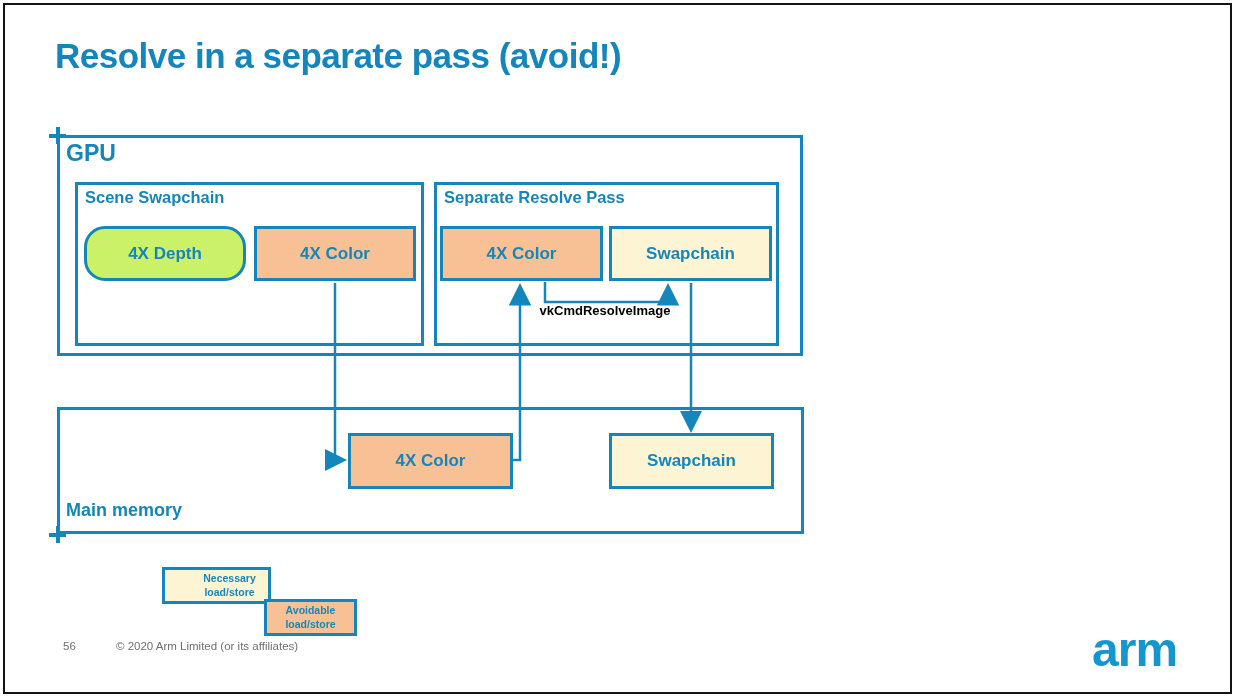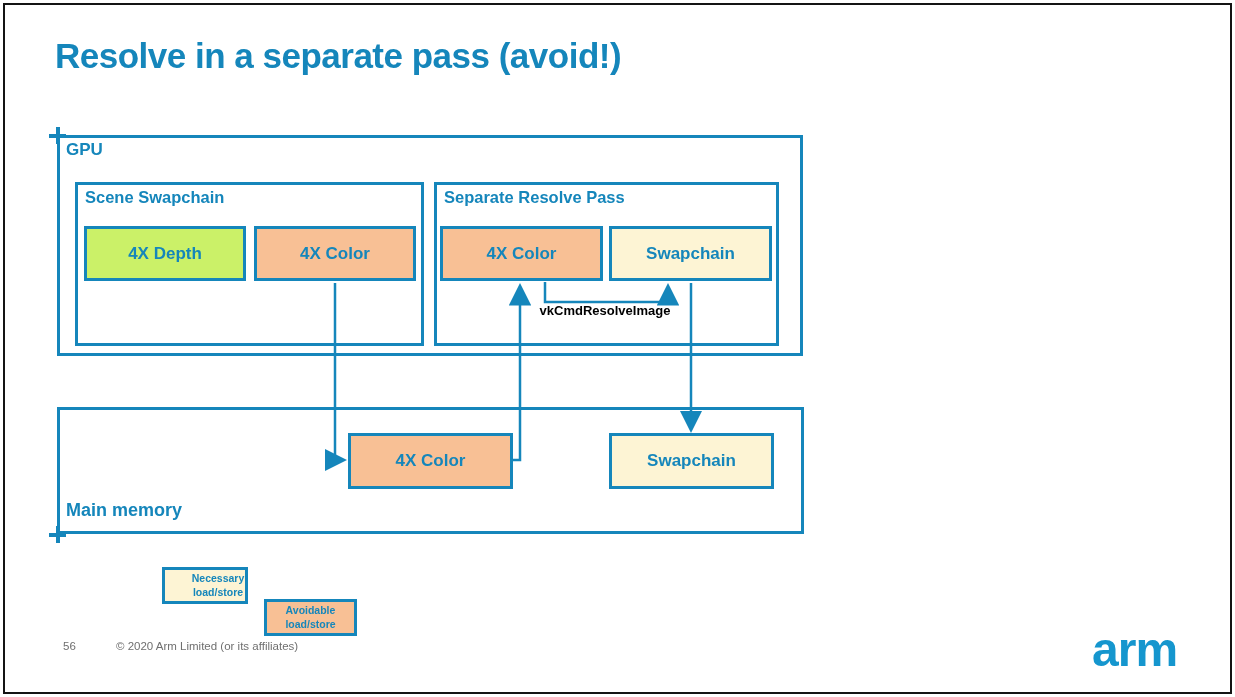--- a/index.html
+++ b/index.html
@@ -41,25 +41,25 @@
 </head>
 <body>
 
 <div class="slide">
   <div class="frame"></div>
 
   <div class="title">Resolve in a separate pass (avoid!)</div>
 
   <div class="box" style="left:57px;top:135px;width:746px;height:221px;"></div>
   <div class="plus" style="left:49px;top:127px;"></div>
-  <div class="box-label" style="left:66px;top:140px;font-size:17px;">GPU</div>
+  <div class="box-label" style="left:66px;top:140px;font-size:23px;">GPU</div>
 
   <div class="box" style="left:75px;top:182px;width:349px;height:164px;"></div>
   <div class="box-label" style="left:85px;top:188px;font-size:16.5px;">Scene Swapchain</div>
-  <div class="cell fill-transient" style="left:84px;top:226px;width:162px;height:55px;">
+  <div class="cell fill-transient" style="left:84px;top:226px;width:162px;height:55px;border-radius:21px;">
     <span>4X Depth</span>
   </div>
   <div class="cell fill-avoidable" style="left:254px;top:226px;width:162px;height:55px;">
     <span>4X Color</span>
   </div>
 
   <div class="box" style="left:434px;top:182px;width:345px;height:164px;"></div>
   <div class="box-label" style="left:444px;top:188px;font-size:16.5px;">Separate Resolve Pass</div>
   <div class="cell fill-avoidable" style="left:440px;top:226px;width:163px;height:55px;">
     <span>4X Color</span>
@@ -84,21 +84,21 @@
       <marker id="ah" markerWidth="9" markerHeight="9" refX="7" refY="4.5" orient="auto">
         <path class="arrow-head" d="M0,0 L9,4.5 L0,9 Z"></path>
       </marker>
     </defs>
     <polyline class="arrow" points="335,283 335,460 342,460" marker-end="url(#ah)"></polyline>
     <polyline class="arrow" points="513,460 520,460 520,288" marker-end="url(#ah)"></polyline>
     <polyline class="arrow" points="691,283 691,428" marker-end="url(#ah)"></polyline>
     <polyline class="arrow" points="545,282 545,302 668,302 668,288" marker-end="url(#ah)"></polyline>
   </svg>
 
-  <div class="legend-cell fill-necessary" style="left:162px;top:567px;width:86px;height:37px;padding-left:28px;">
+  <div class="legend-cell fill-necessary" style="left:162px;top:567px;width:109px;height:37px;padding-left:28px;">
     <span style="width:62px;">Necessary load/store</span>
   </div>
   <div class="legend-cell fill-avoidable" style="left:264px;top:599px;width:93px;height:37px;">
     <span style="width:60px;">Avoidable load/store</span>
   </div>
 
   <div class="footer-text" style="left:63px;">56</div>
   <div class="footer-text" style="left:116px;">© 2020 Arm Limited (or its affiliates)</div>
   <div class="logo">arm</div>
 </div>

